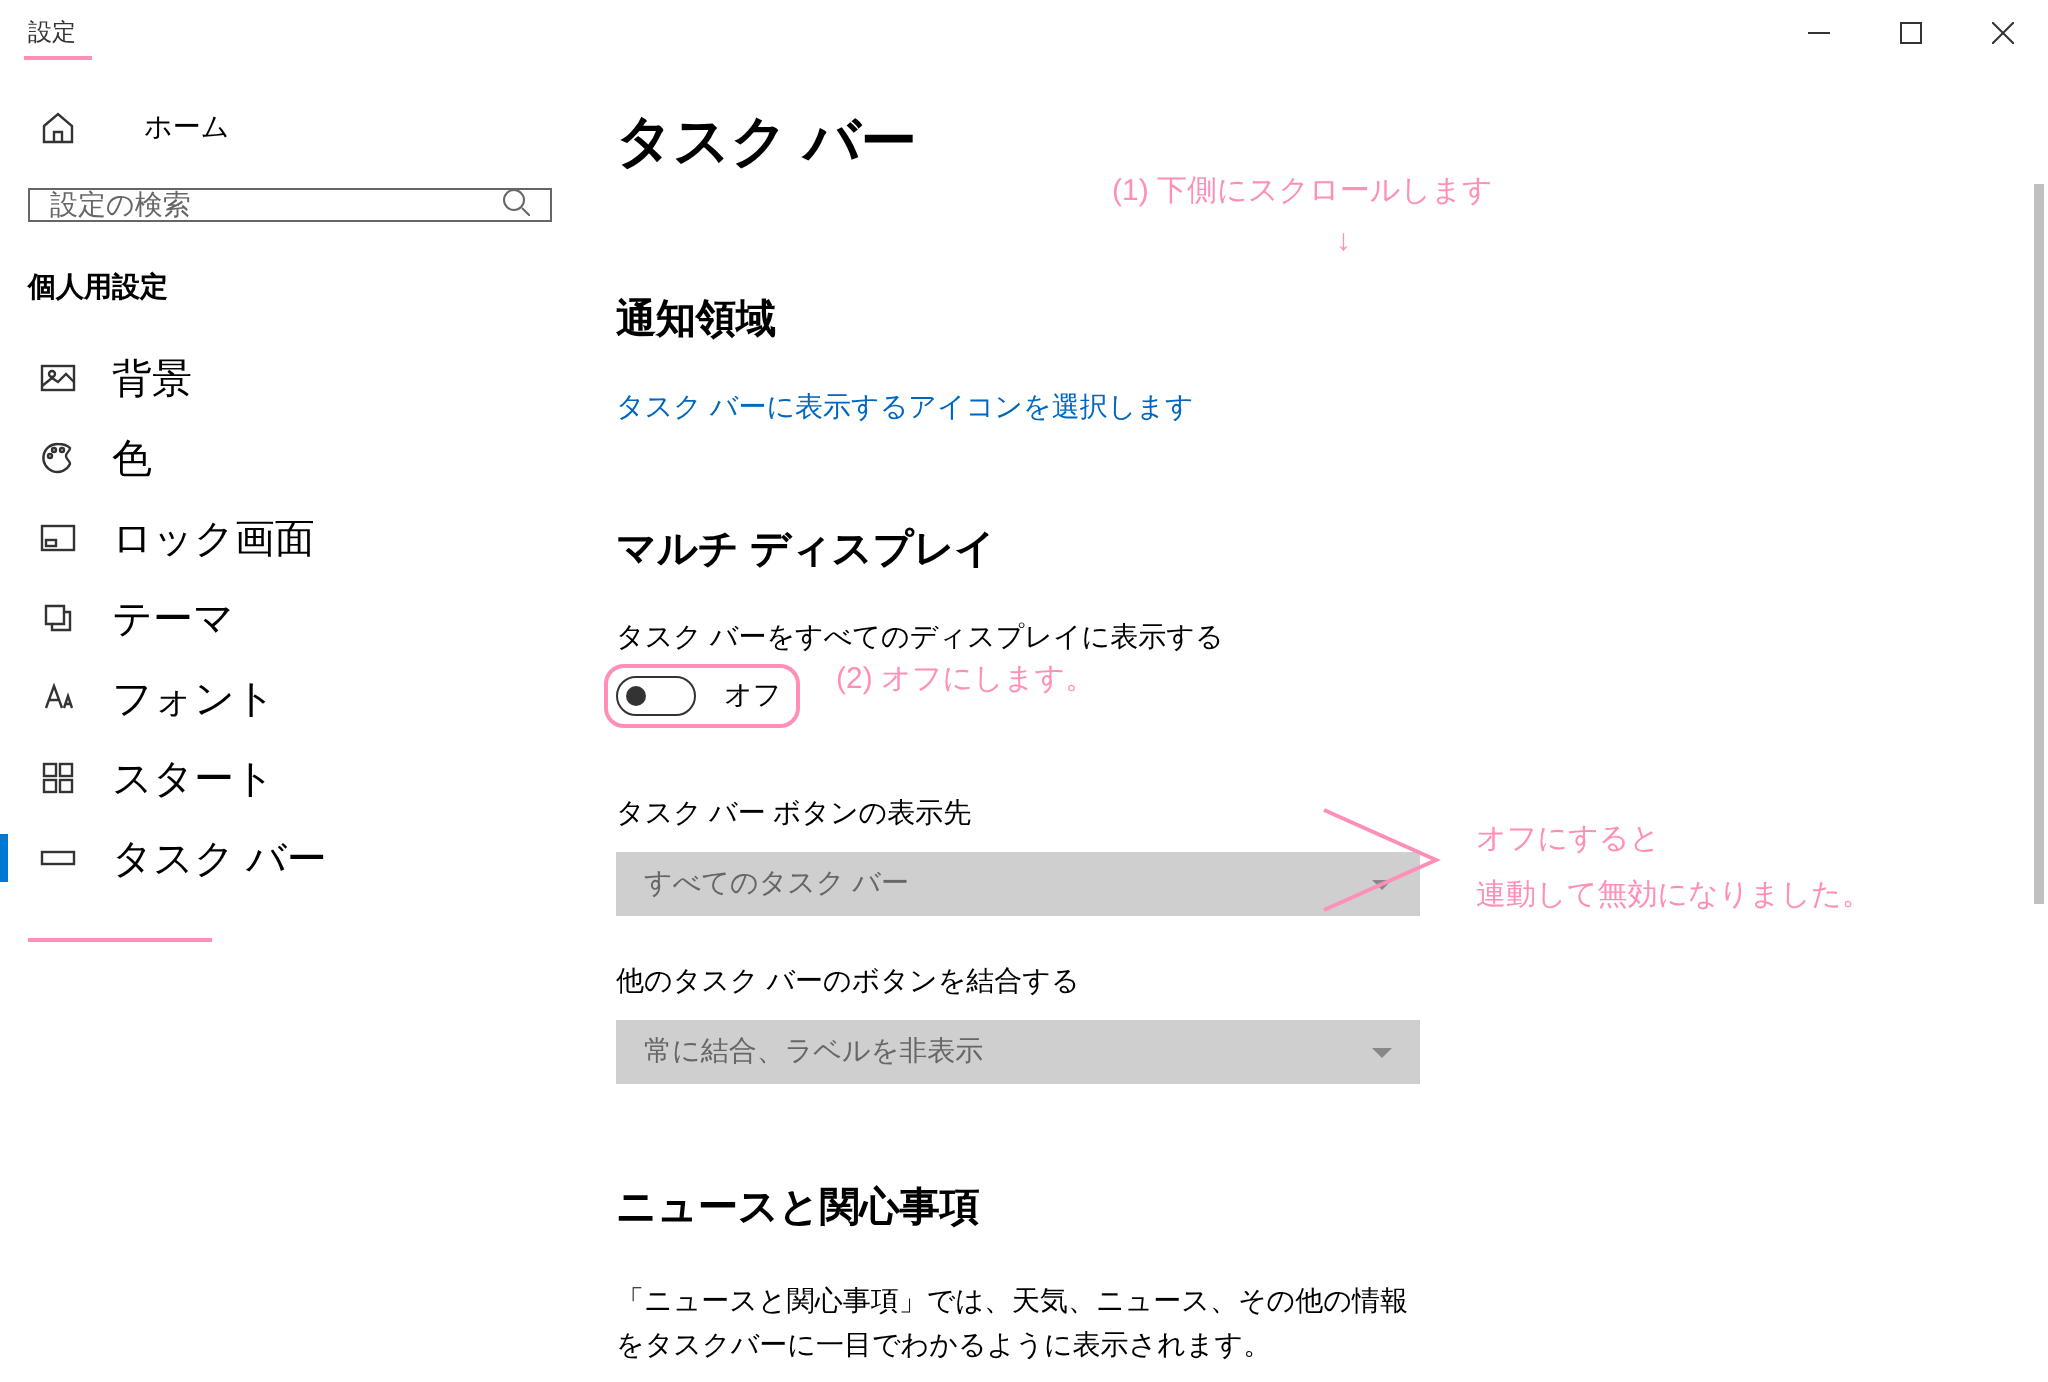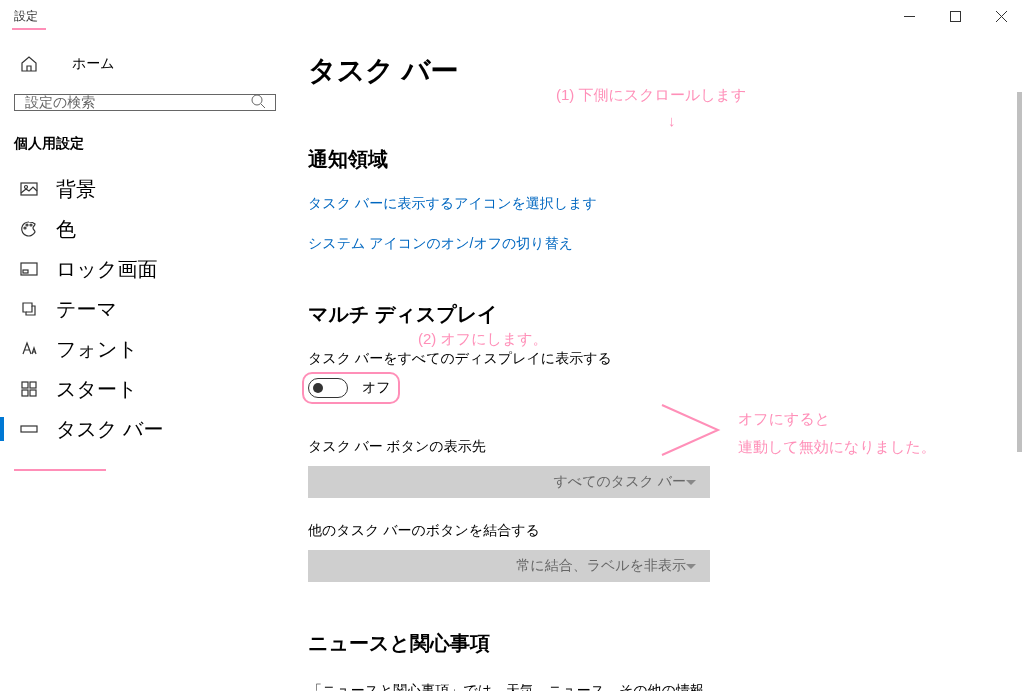--- a/index.html
+++ b/index.html
@@ -194,21 +194,21 @@
       font-size: 14px;
       text-align: center;
     }
     .dropdown {
       margin-top: 10px;
       width: 402px;
       height: 32px;
       background: #cfcfcf;
       display: flex;
       align-items: center;
-      justify-content: flex-end;
+      justify-content: space-between;
       padding: 0 14px;
       font-size: 14px;
       color: #666;
     }
     .dropdown .chev {
       width: 0;
       height: 0;
       border-left: 5px solid transparent;
       border-right: 5px solid transparent;
       border-top: 5px solid #888;
@@ -363,21 +363,20 @@
 
   <div class="annotation-line" style="left:14px; top:437px; width:92px;"></div>
 </div>
 
 <div class="main">
   <h1 class="page-title">タスク バー</h1>
   <span class="truncated-link">— — — — — — — —</span>
 
   <h2 class="section-heading">通知領域</h2>
   <a class="link">タスク バーに表示するアイコンを選択します</a><br>
-  <a class="link">システム アイコンのオン/オフの切り替え</a>
 
   <h2 class="section-heading">マルチ ディスプレイ</h2>
   <div class="setting-label">タスク バーをすべてのディスプレイに表示する</div>
   <div class="toggle-wrapper">
     <div class="toggle"></div>
     <span class="toggle-label">オフ</span>
 
     <div class="annotation-box" style="left:-6px; top:-6px; width:98px; height:32px;"></div>
   </div>
 

